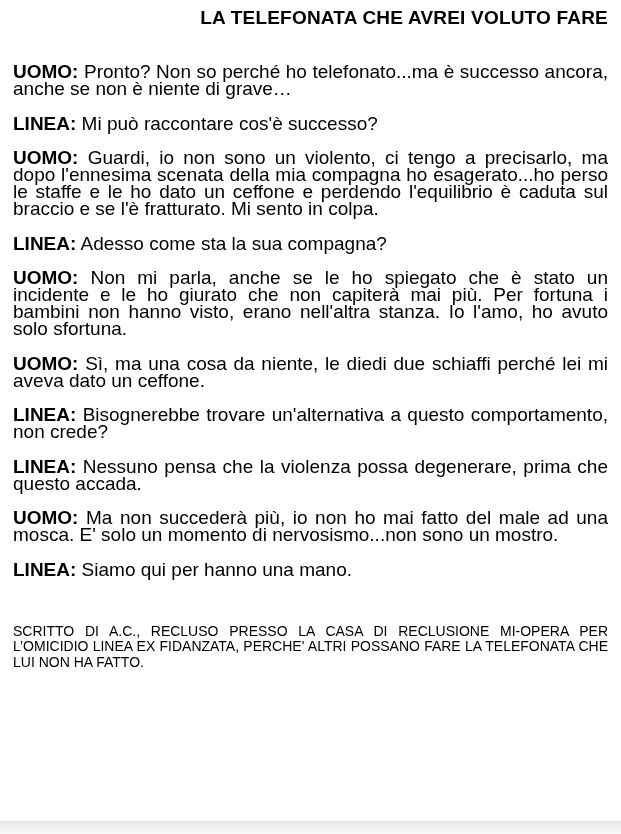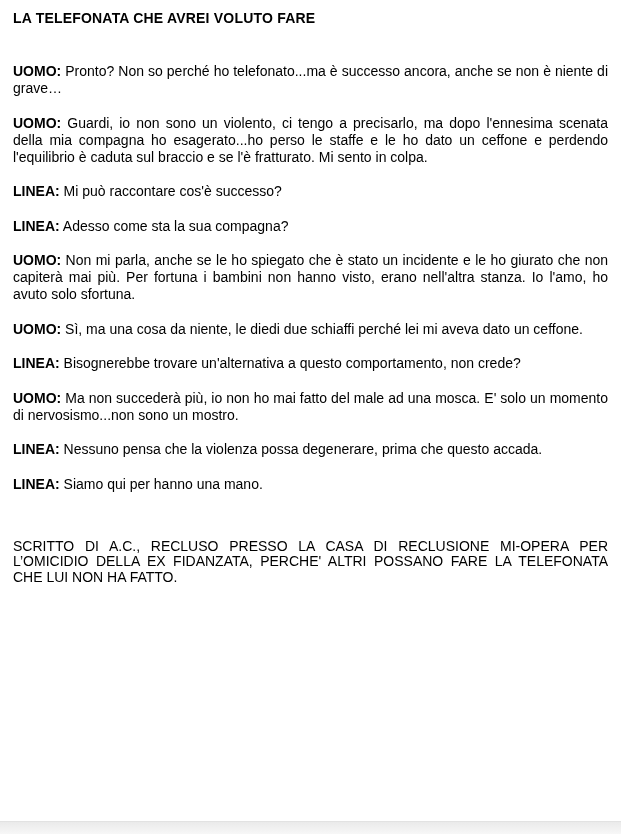--- a/index.html
+++ b/index.html
@@ -15,32 +15,32 @@
     overflow: hidden;
     font-family: "Liberation Sans", sans-serif;
     color: #000000;
     box-sizing: border-box;
   }
   .content {
     padding: 9px 13px 0 13px;
   }
   .doc-title {
     margin: 0;
-    font-size: 14px;
+    font-size: 19px;
     font-weight: bold;
     line-height: 18px;
-    text-align: left;
+    text-align: right;
     letter-spacing: 0.2px;
   }
   .dialogue {
     margin-top: 36px;
   }
   .para {
     margin: 0 0 17.5px 0;
-    font-size: 14px;
+    font-size: 19px;
     line-height: 17px;
     text-align: justify;
   }
   .para strong {
     font-weight: bold;
   }
   .caret {
     display: inline-block;
     width: 2.5px;
     height: 15px;
@@ -66,28 +66,28 @@
 </style>
 </head>
 <body>
 
 <div class="page">
   <div class="content">
     <h1 class="doc-title">LA TELEFONATA CHE AVREI VOLUTO FARE</h1>
 
     <div class="dialogue">
         <p class="para"><strong>UOMO:</strong><span> Pronto? Non so perché ho telefonato...ma è successo ancora, anche se non è niente di grave…</span></p>
+        <p class="para"><strong>LINEA:</strong><span> Mi può raccontare cos'è successo?</span></p>
         <p class="para"><strong>UOMO:</strong><span> Guardi, io non sono un violento, ci tengo a precisarlo, ma dopo l'ennesima scenata della mia compagna ho esagerato...ho perso le staffe e le ho dato un ceffone e perdendo l'equilibrio è caduta sul braccio e se l'è fratturato. Mi sento in colpa.</span></p>
-        <p class="para"><strong>LINEA:</strong><span> Mi può raccontare cos'è successo?</span></p>
         <p class="para"><strong>LINEA:</strong><span> Adesso come sta la sua compagna?</span></p>
         <p class="para"><strong>UOMO:</strong><span> Non mi parla, anche se le ho spiegato che è stato un incidente e le ho giurato che non capiterà mai più. Per fortuna i bambini non hanno visto, erano nell'altra stanza. Io l'amo, ho avuto solo sfortuna.</span></p>
         <p class="para"><strong>UOMO:</strong><span> Sì, ma una cosa da niente, le diedi due schiaffi perché lei mi aveva dato un ceffone.</span></p>
         <p class="para"><strong>LINEA:</strong><span> Bisognerebbe trovare un'alternativa a questo comportamento, non crede?</span></p>
+        <p class="para"><strong>LINEA:</strong><span> Nessuno pensa che la violenza possa degenerare, prima che questo accada.</span></p>
         <p class="para"><strong>UOMO:</strong><span> Ma non succederà più, io non ho mai fatto del male ad una mosca. E' solo un momento di nervosismo...non sono un mostro.</span></p>
-        <p class="para"><strong>LINEA:</strong><span> Nessuno pensa che la violenza possa degenerare, prima che questo accada.</span></p>
         <p class="para"><strong>LINEA:</strong><span> Siamo qui per hanno una mano.</span></p>
       </div>
 
-    <p class="footer-note">SCRITTO DI A.C., RECLUSO PRESSO LA CASA DI RECLUSIONE MI-OPERA PER L’OMICIDIO DELLA EX FIDANZATA, PERCHE' ALTRI POSSANO FARE LA TELEFONATA CHE LUI NON HA FATTO.</p>
+    <p class="footer-note">SCRITTO DI A.C., RECLUSO PRESSO LA CASA DI RECLUSIONE MI-OPERA PER L’OMICIDIO LINEA EX FIDANZATA, PERCHE' ALTRI POSSANO FARE LA TELEFONATA CHE LUI NON HA FATTO.</p>
   </div>
 
   <div class="bottom-strip"></div>
 </div>
 
 </body></html>

